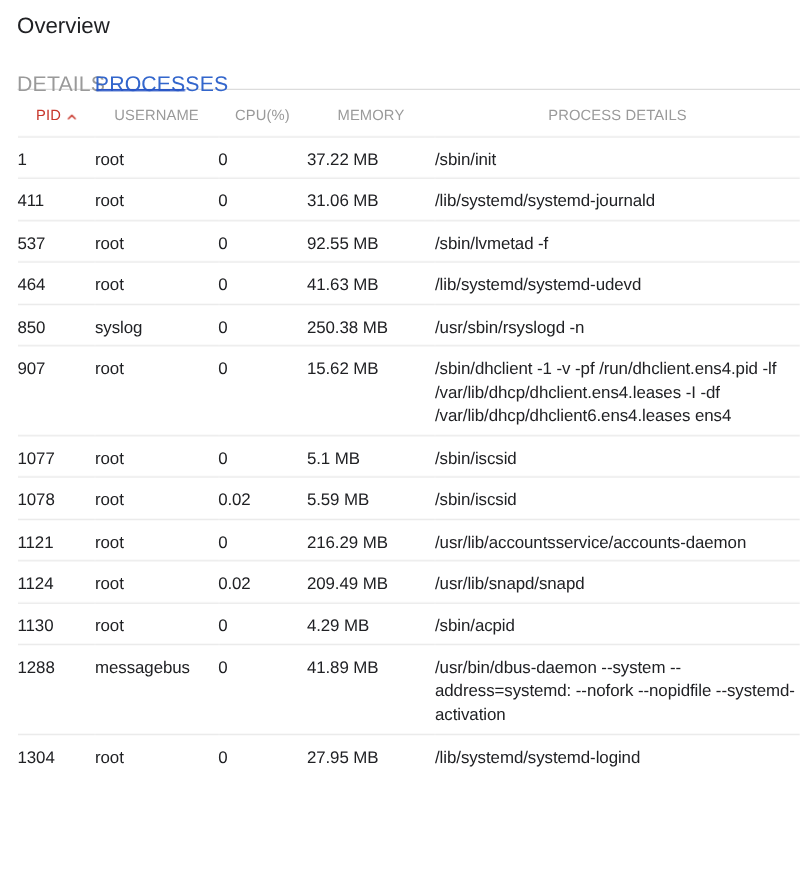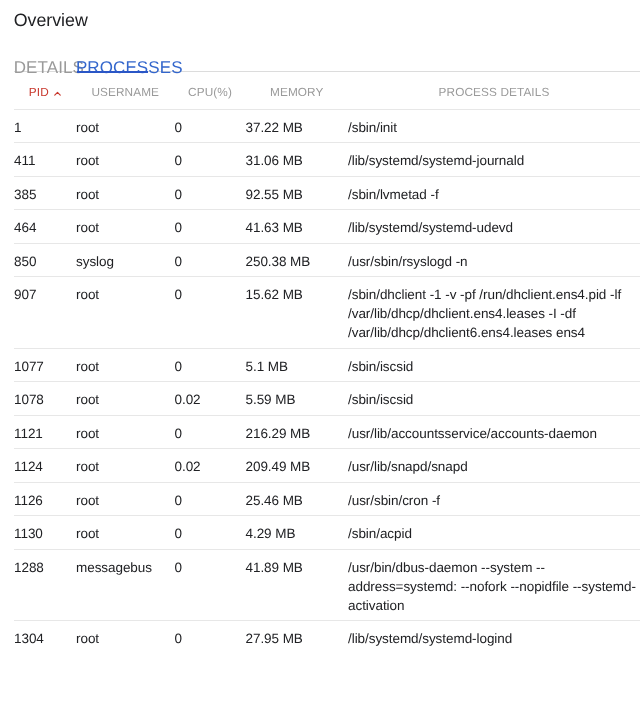--- a/index.html
+++ b/index.html
@@ -65,21 +65,21 @@
           <td class="c-det">/sbin/init</td>
         </tr>
         <tr>
           <td class="c-pid">411</td>
           <td class="c-user">root</td>
           <td class="c-cpu">0</td>
           <td class="c-mem">31.06 MB</td>
           <td class="c-det">/lib/systemd/systemd-journald</td>
         </tr>
         <tr>
-          <td class="c-pid">385</td>
+          <td class="c-pid">537</td>
           <td class="c-user">root</td>
           <td class="c-cpu">0</td>
           <td class="c-mem">92.55 MB</td>
           <td class="c-det">/sbin/lvmetad -f</td>
         </tr>
         <tr>
           <td class="c-pid">464</td>
           <td class="c-user">root</td>
           <td class="c-cpu">0</td>
           <td class="c-mem">41.63 MB</td>
@@ -121,27 +121,20 @@
           <td class="c-det">/usr/lib/accountsservice/accounts-daemon</td>
         </tr>
         <tr>
           <td class="c-pid">1124</td>
           <td class="c-user">root</td>
           <td class="c-cpu">0.02</td>
           <td class="c-mem">209.49 MB</td>
           <td class="c-det">/usr/lib/snapd/snapd</td>
         </tr>
         <tr>
-          <td class="c-pid">1126</td>
-          <td class="c-user">root</td>
-          <td class="c-cpu">0</td>
-          <td class="c-mem">25.46 MB</td>
-          <td class="c-det">/usr/sbin/cron -f</td>
-        </tr>
-        <tr>
           <td class="c-pid">1130</td>
           <td class="c-user">root</td>
           <td class="c-cpu">0</td>
           <td class="c-mem">4.29 MB</td>
           <td class="c-det">/sbin/acpid</td>
         </tr>
         <tr>
           <td class="c-pid">1288</td>
           <td class="c-user">messagebus</td>
           <td class="c-cpu">0</td>

